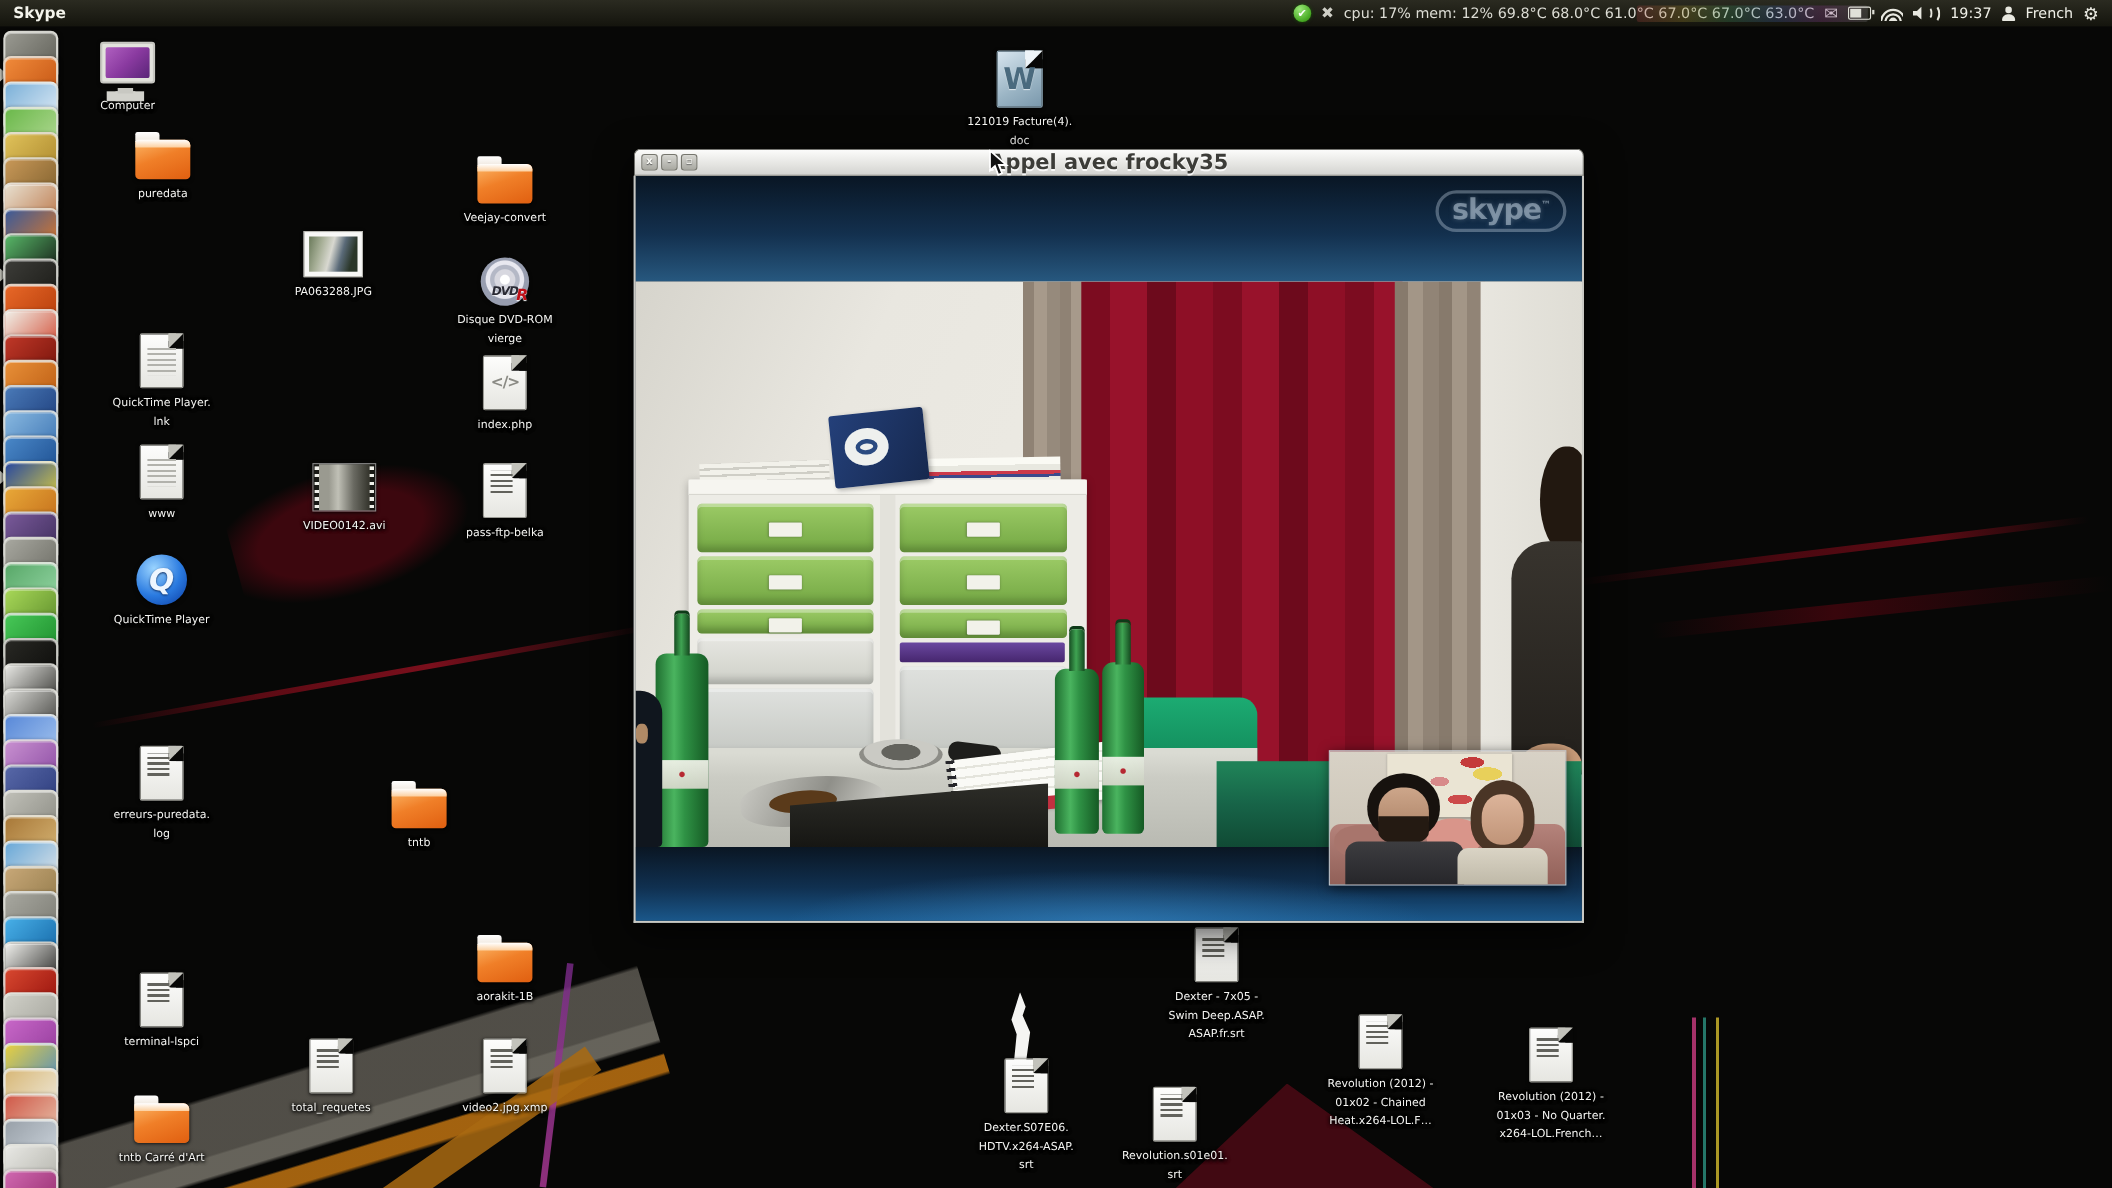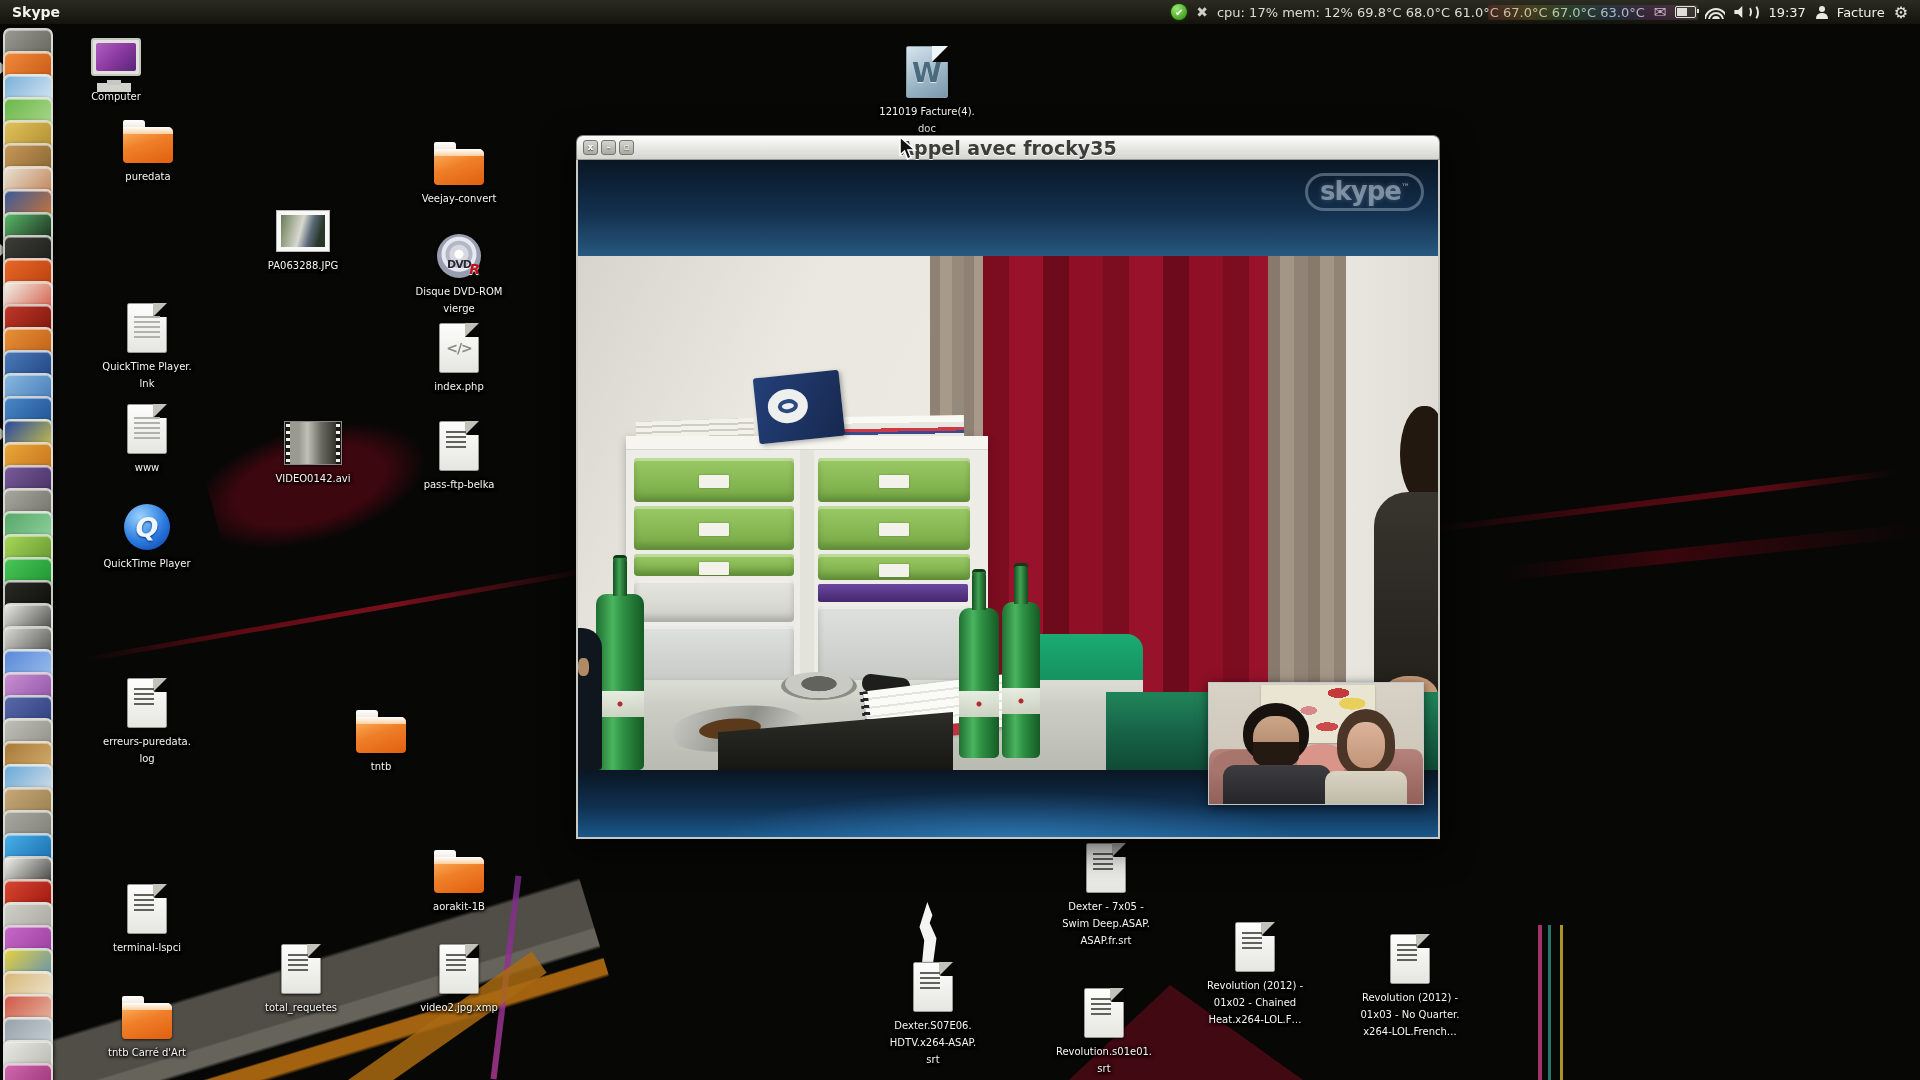--- a/index.html
+++ b/index.html
@@ -113,21 +113,21 @@
             background:linear-gradient(105deg,#6a7a5a,#a8b098 25%,#d8d8d0 45%,#5a6a78 65%,#2a3628 85%);}
 
   .t-film{width:56px;height:42px;background:linear-gradient(90deg,#181814 0 9%,#9a9a90 9% 25%,#c0c0b6 40%,#6a6a62 65%,#34342c 91%,#181814 91%);
             border:1px solid #888;box-shadow:0 1px 3px rgba(0,0,0,.7);}
   .t-film::before,.t-film::after{content:"";position:absolute;top:2px;bottom:2px;width:4px;
             background:repeating-linear-gradient(#f0f0ea 0 3px,transparent 3px 7px);}
   .t-film::before{left:1px;} .t-film::after{right:1px;}
 
   .t-dvd{width:44px;height:44px;border-radius:50%;box-shadow:0 1px 3px rgba(0,0,0,.7);
             background:radial-gradient(circle at 50% 46%,#ffffff 0 4px,#d8d8e0 5px 9px,#b4b8c6 10px 13px,#e8e8f0 14px 17px,#989eb0 18px 22px);}
-  .t-dvd .gtext{align-items:flex-end;padding-bottom:7px;font-size:11px;font-weight:900;
+  .t-dvd .gtext{align-items:flex-end;padding-bottom:7px;font-size:11px;font-style:italic;font-weight:900;
             color:#2a2a34;letter-spacing:-1px;text-shadow:0 1px 1px rgba(255,255,255,.6);box-sizing:border-box;text-align:center;}
 
   .t-qt{width:46px;height:46px;border-radius:50%;box-shadow:0 1px 4px rgba(0,0,0,.7);
             background:radial-gradient(circle at 35% 28%,#9ad4ff,#2a7ae0 55%,#0a3aa0);}
   .t-qt .gtext{font-size:27px;color:#eef6ff;font-style:italic;text-shadow:0 1px 2px #0a2a60;}
 
   .t-computer{width:46px;height:34px;margin-bottom:12px;background:#e2e2dc;border:2px solid #c6c6c0;
             border-radius:3px;box-shadow:0 1px 3px rgba(0,0,0,.7);}
   .t-computer::after{content:"";position:absolute;inset:3px;border-radius:2px;
             background:linear-gradient(135deg,#b060c0,#8a3aa0 50%,#5a2478);}
@@ -431,21 +431,21 @@
         </div>
       </div>
       <div class="dicon" style="left: 863px; top: 962px;">
         <div class="dicon-glyph t-srt"></div>
         <div class="dicon-label">
           <div>Dexter.S07E06.</div>
           <div>HDTV.x264-ASAP.</div>
           <div>srt</div>
         </div>
       </div>
-      <div class="dicon" style="left: 998px; top: 988px; margin-left: 36px;">
+      <div class="dicon" style="left: 998px; top: 988px;">
         <div class="dicon-glyph t-srt"></div>
         <div class="dicon-label">
           <div>Revolution.s01e01.</div>
           <div>srt</div>
         </div>
       </div>
     </div>
 
   <div class="dock" id="dock">
     <div class="chev" style="top:62px"></div>
@@ -588,21 +588,21 @@
           <i class="w2"></i>
           <i class="w3"></i>
         </span>
       <span class="vol">
           <span class="spk"></span>
           <span class="a1"></span>
           <span class="a2"></span>
         </span>
       <span class="clock">19:37</span>
       <span class="person"></span>
-      <span class="username">Facture</span>
+      <span class="username">French</span>
       <span class="gear">⚙</span>
     </div>
   </div>
 
   <svg class="cursor" width="22" height="26" viewBox="0 0 22 26">
     <path d="M2 1 L2 19 L6.5 15 L9.5 23 L13 21.5 L10 14 L17 14 Z" fill="#111111" stroke="#ffffff" stroke-width="1.6"></path>
   </svg>
 
 </div>
 

